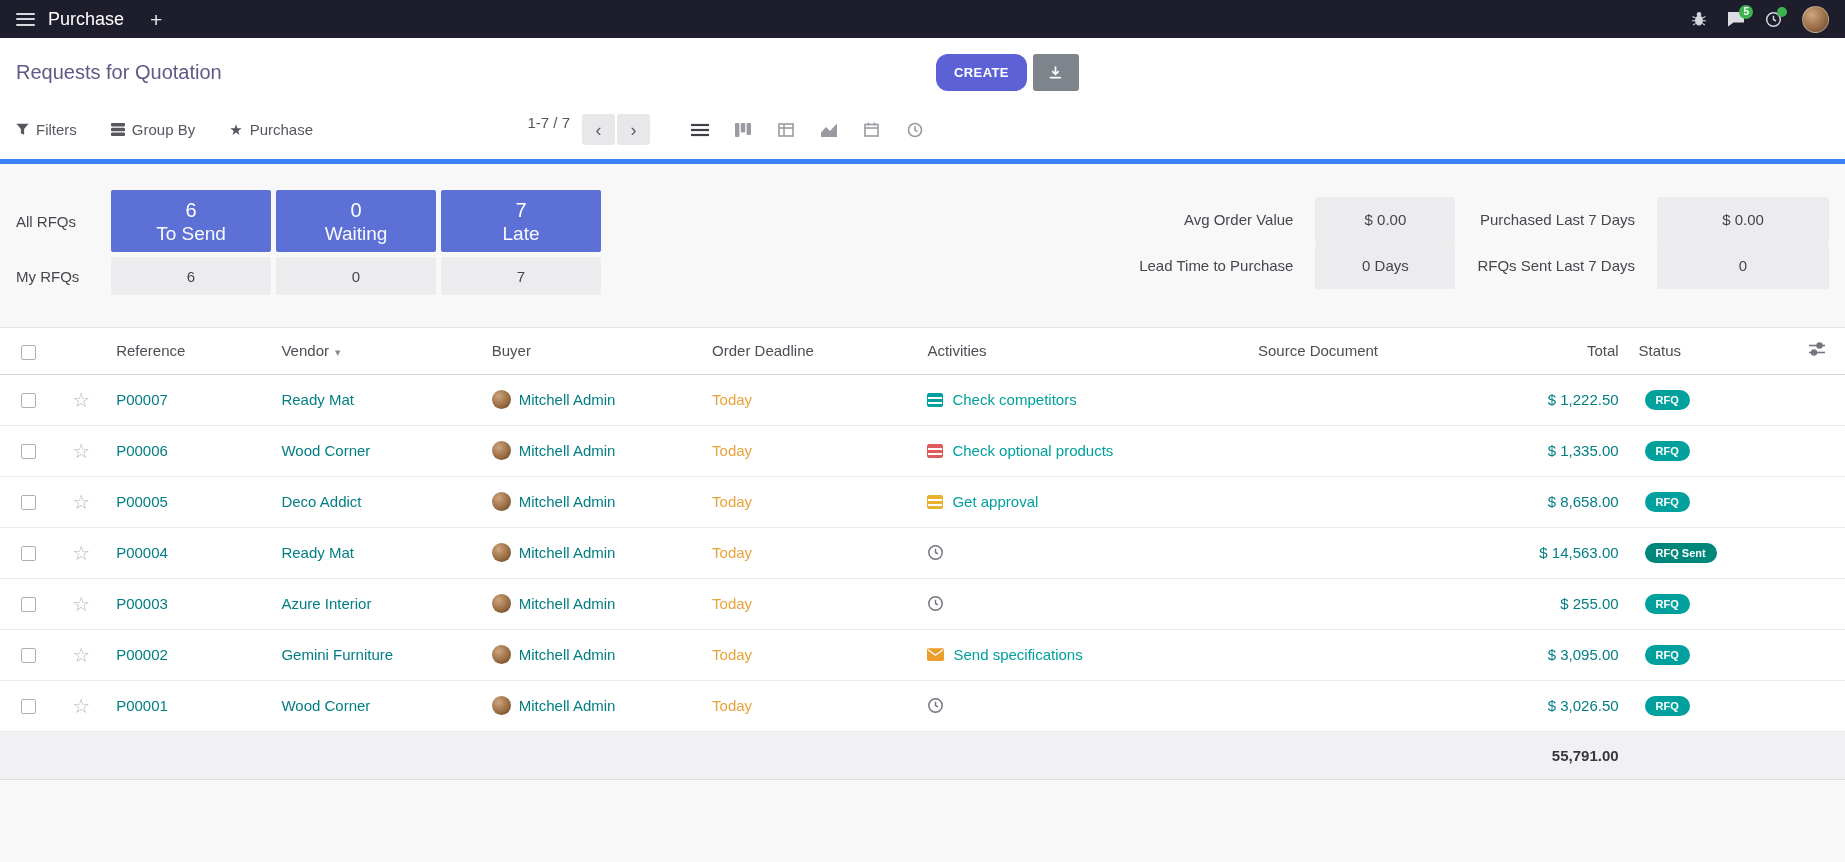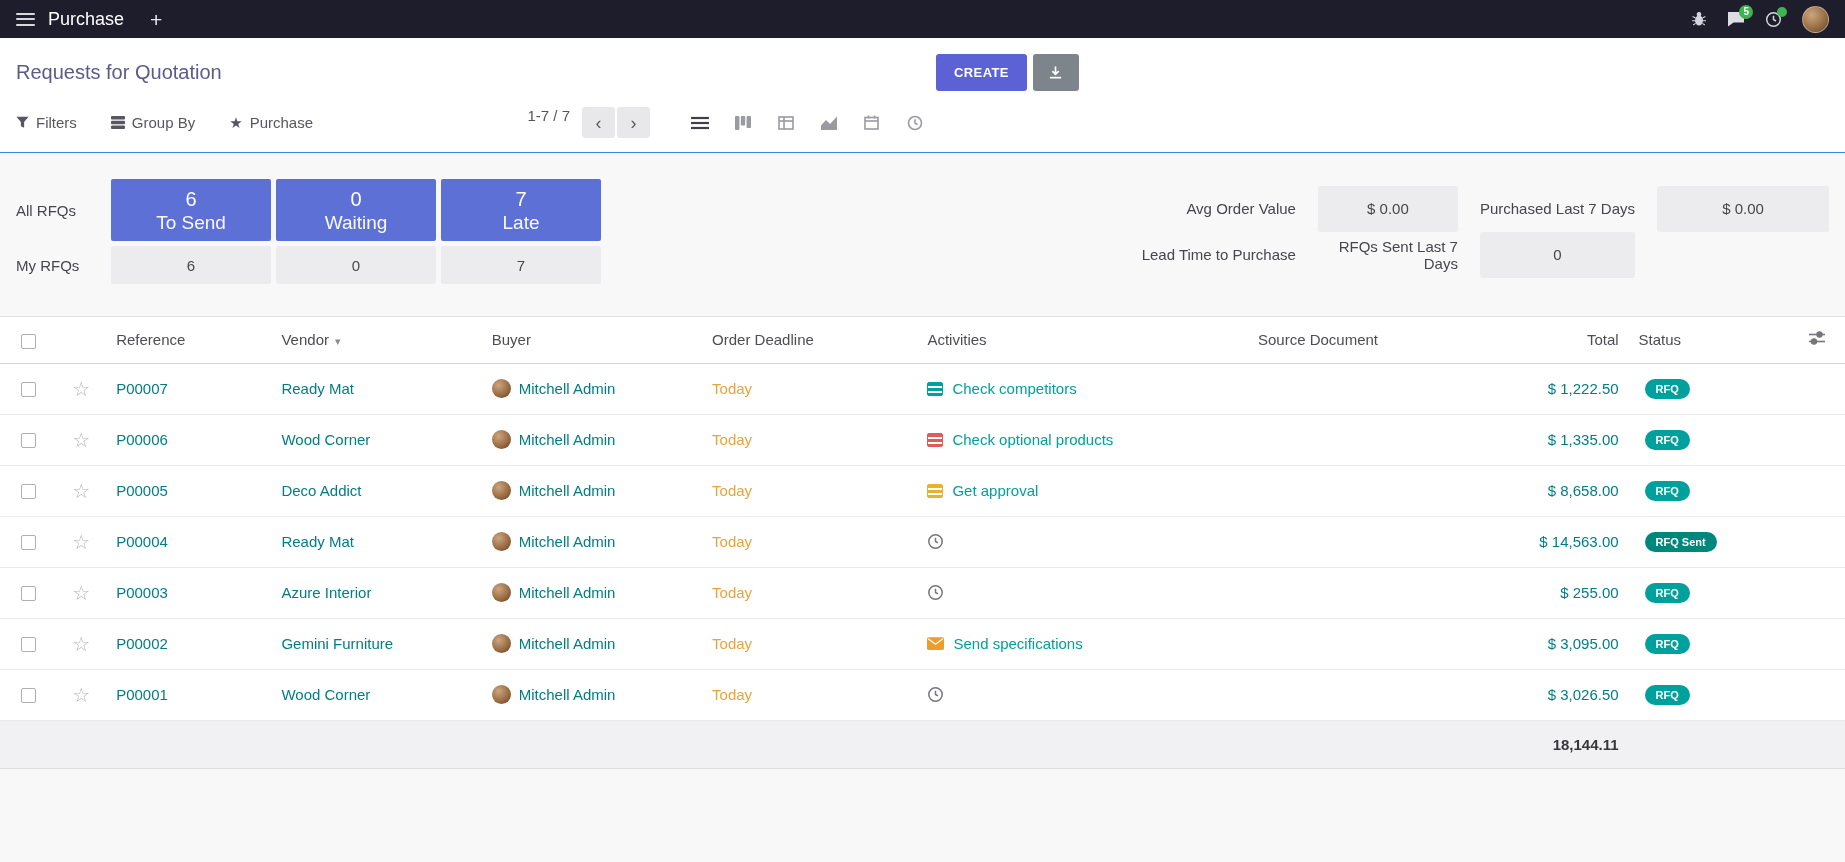--- a/index.html
+++ b/index.html
@@ -14,24 +14,24 @@
   .hamburger i{height:2px;background:#d8d8e0;border-radius:1px}
   .app-name{font-size:18px;margin-left:13px;cursor:pointer;color:#fff}
   .tb-plus{margin-left:26px;font-size:21px;line-height:1;color:#e6e6ee;cursor:pointer}
   .tb-right{margin-left:auto;display:flex;align-items:center;gap:20px}
   .tb-icon{position:relative;display:inline-flex;cursor:pointer}
   .tb-badge{position:absolute;top:-6px;right:-8px;background:var(--green-badge,#3eb34f);color:#fff;font-size:10px;line-height:1;padding:2px 4px;border-radius:8px;font-weight:700}
   .tb-dot{position:absolute;top:-4px;right:-5px;width:10px;height:10px;border-radius:50%;background:var(--green-badge,#3eb34f)}
   .avatar{width:27px;height:27px;border-radius:50%;background:radial-gradient(circle at 35% 32%,#cda57e 0%,#9a6f48 55%,#5d4028 100%);border:1px solid rgba(255,255,255,.35);cursor:pointer}
 
   
-  .control-panel{background:#fff;padding:16px 16px 14px;display:grid;grid-template-columns:1fr 893px;grid-template-rows:auto auto;row-gap:16px;border-bottom:1px solid #3b82f6}
+  .control-panel{background:#fff;padding:16px 16px 14px;display:grid;grid-template-columns:1fr 893px;grid-template-rows:auto auto;row-gap:23px;border-bottom:5px solid #3b82f6}
   .breadcrumb{font-size:20px;color:var(--breadcrumb,#5d5a88);align-self:center;cursor:pointer}
   .cp-buttons{display:flex;gap:6px;align-items:center}
-  .btn-create{background:var(--accent,#5c61d6);color:#fff;font-size:13px;font-weight:700;letter-spacing:.4px;padding:0 18px;height:37px;border-radius:3px}
+  .btn-create{background:var(--accent,#5c61d6);color:#fff;font-size:13px;font-weight:700;letter-spacing:.4px;padding:0 18px;height:37px;border-radius:12px}
   .btn-export{background:#7e848c;height:37px;width:46px;border-radius:3px;display:flex;align-items:center;justify-content:center}
   .search-box{height:33px;border:1px solid #d6d6db;border-radius:3px;display:flex;align-items:center;padding:0 10px;background:#fff}
   .search-box input{flex:1;border:none;outline:none;font-size:15px;color:#333;background:transparent}
   .search-box input::placeholder{color:#c3c3cb}
   .cp-toolbar{display:flex;align-items:center;color:#575760;font-size:15px}
   .tool-btn{display:inline-flex;align-items:center;gap:7px;margin-right:34px;cursor:pointer;color:#575760}
   .tool-star{font-size:15px;color:#575760}
   .pager{margin-left:auto;display:flex;align-items:flex-start;gap:12px;color:#55555c}
   .pager-btns{display:flex;gap:2px}
   .pager-btn{width:33px;height:31px;background:#e8e8ea;border-radius:3px;display:flex;align-items:center;justify-content:center;font-size:18px;color:#5a5a62;line-height:1}
@@ -219,20 +219,21 @@
     <div class="mini-tile">0</div>
     <div class="mini-tile">7</div>
   </div>
 
   <div class="dash-stats">
     <span class="stat-label">Avg Order Value</span>
     <div class="stat-value">$ 0.00</div>
     <span class="stat-label">Purchased Last 7 Days</span>
     <div class="stat-value">$ 0.00</div>
     <span class="stat-label">Lead Time to Purchase</span>
+    <div class="stat-value">0 Days</div>
     <span class="stat-label">RFQs Sent Last 7 Days</span>
     <div class="stat-value">0</div>
   </div>
 </div>
 
 <div class="table-wrap">
   <table>
     <colgroup>
       <col class="c-cb">
         <col class="c-star">
@@ -420,18 +421,18 @@
     </td>
     <td></td>
     <td class="num link">$ 3,026.50</td>
     <td style="padding-left:16px"><span class="badge" style="background: rgb(0, 160, 157);">RFQ</span></td>
     <td></td>
   </tr>
 </tbody>
     <tfoot>
       <tr>
         <td colspan="8"></td>
-        <td class="num footer-total">18,144.11</td>
+        <td class="num footer-total">55,791.00</td>
         <td colspan="2"></td>
       </tr>
     </tfoot>
   </table>
 </div>
 
 </body></html>

